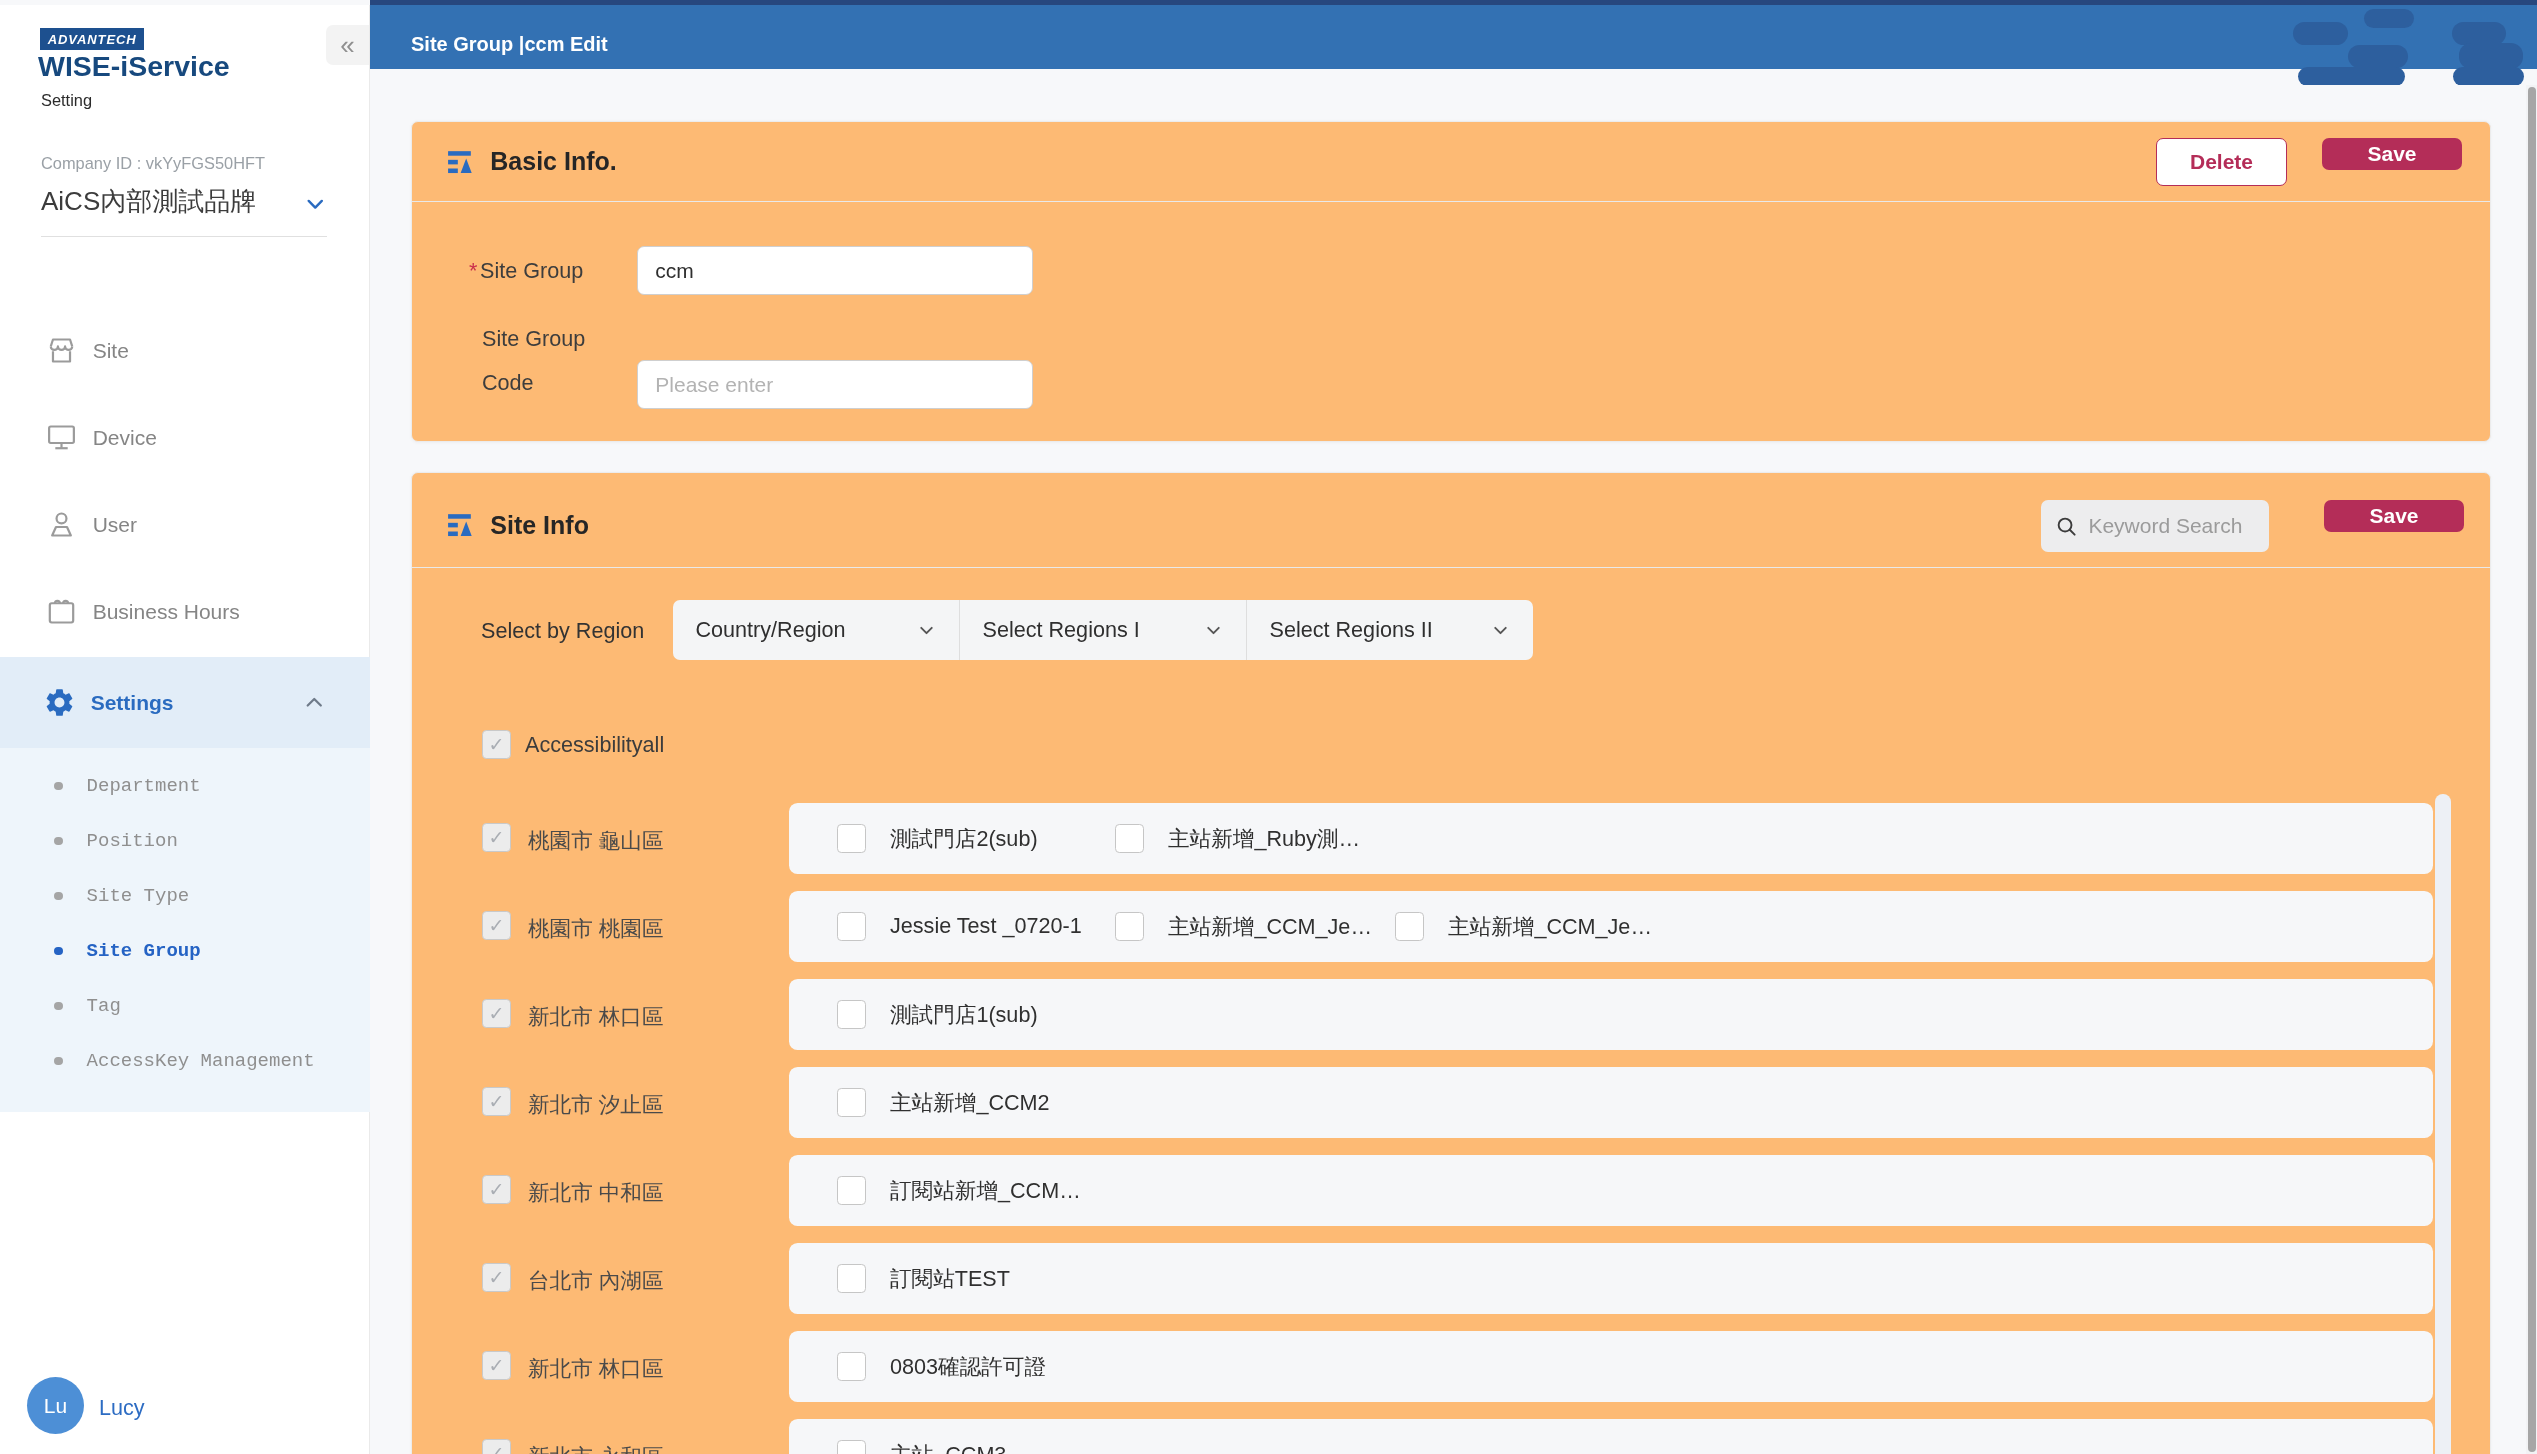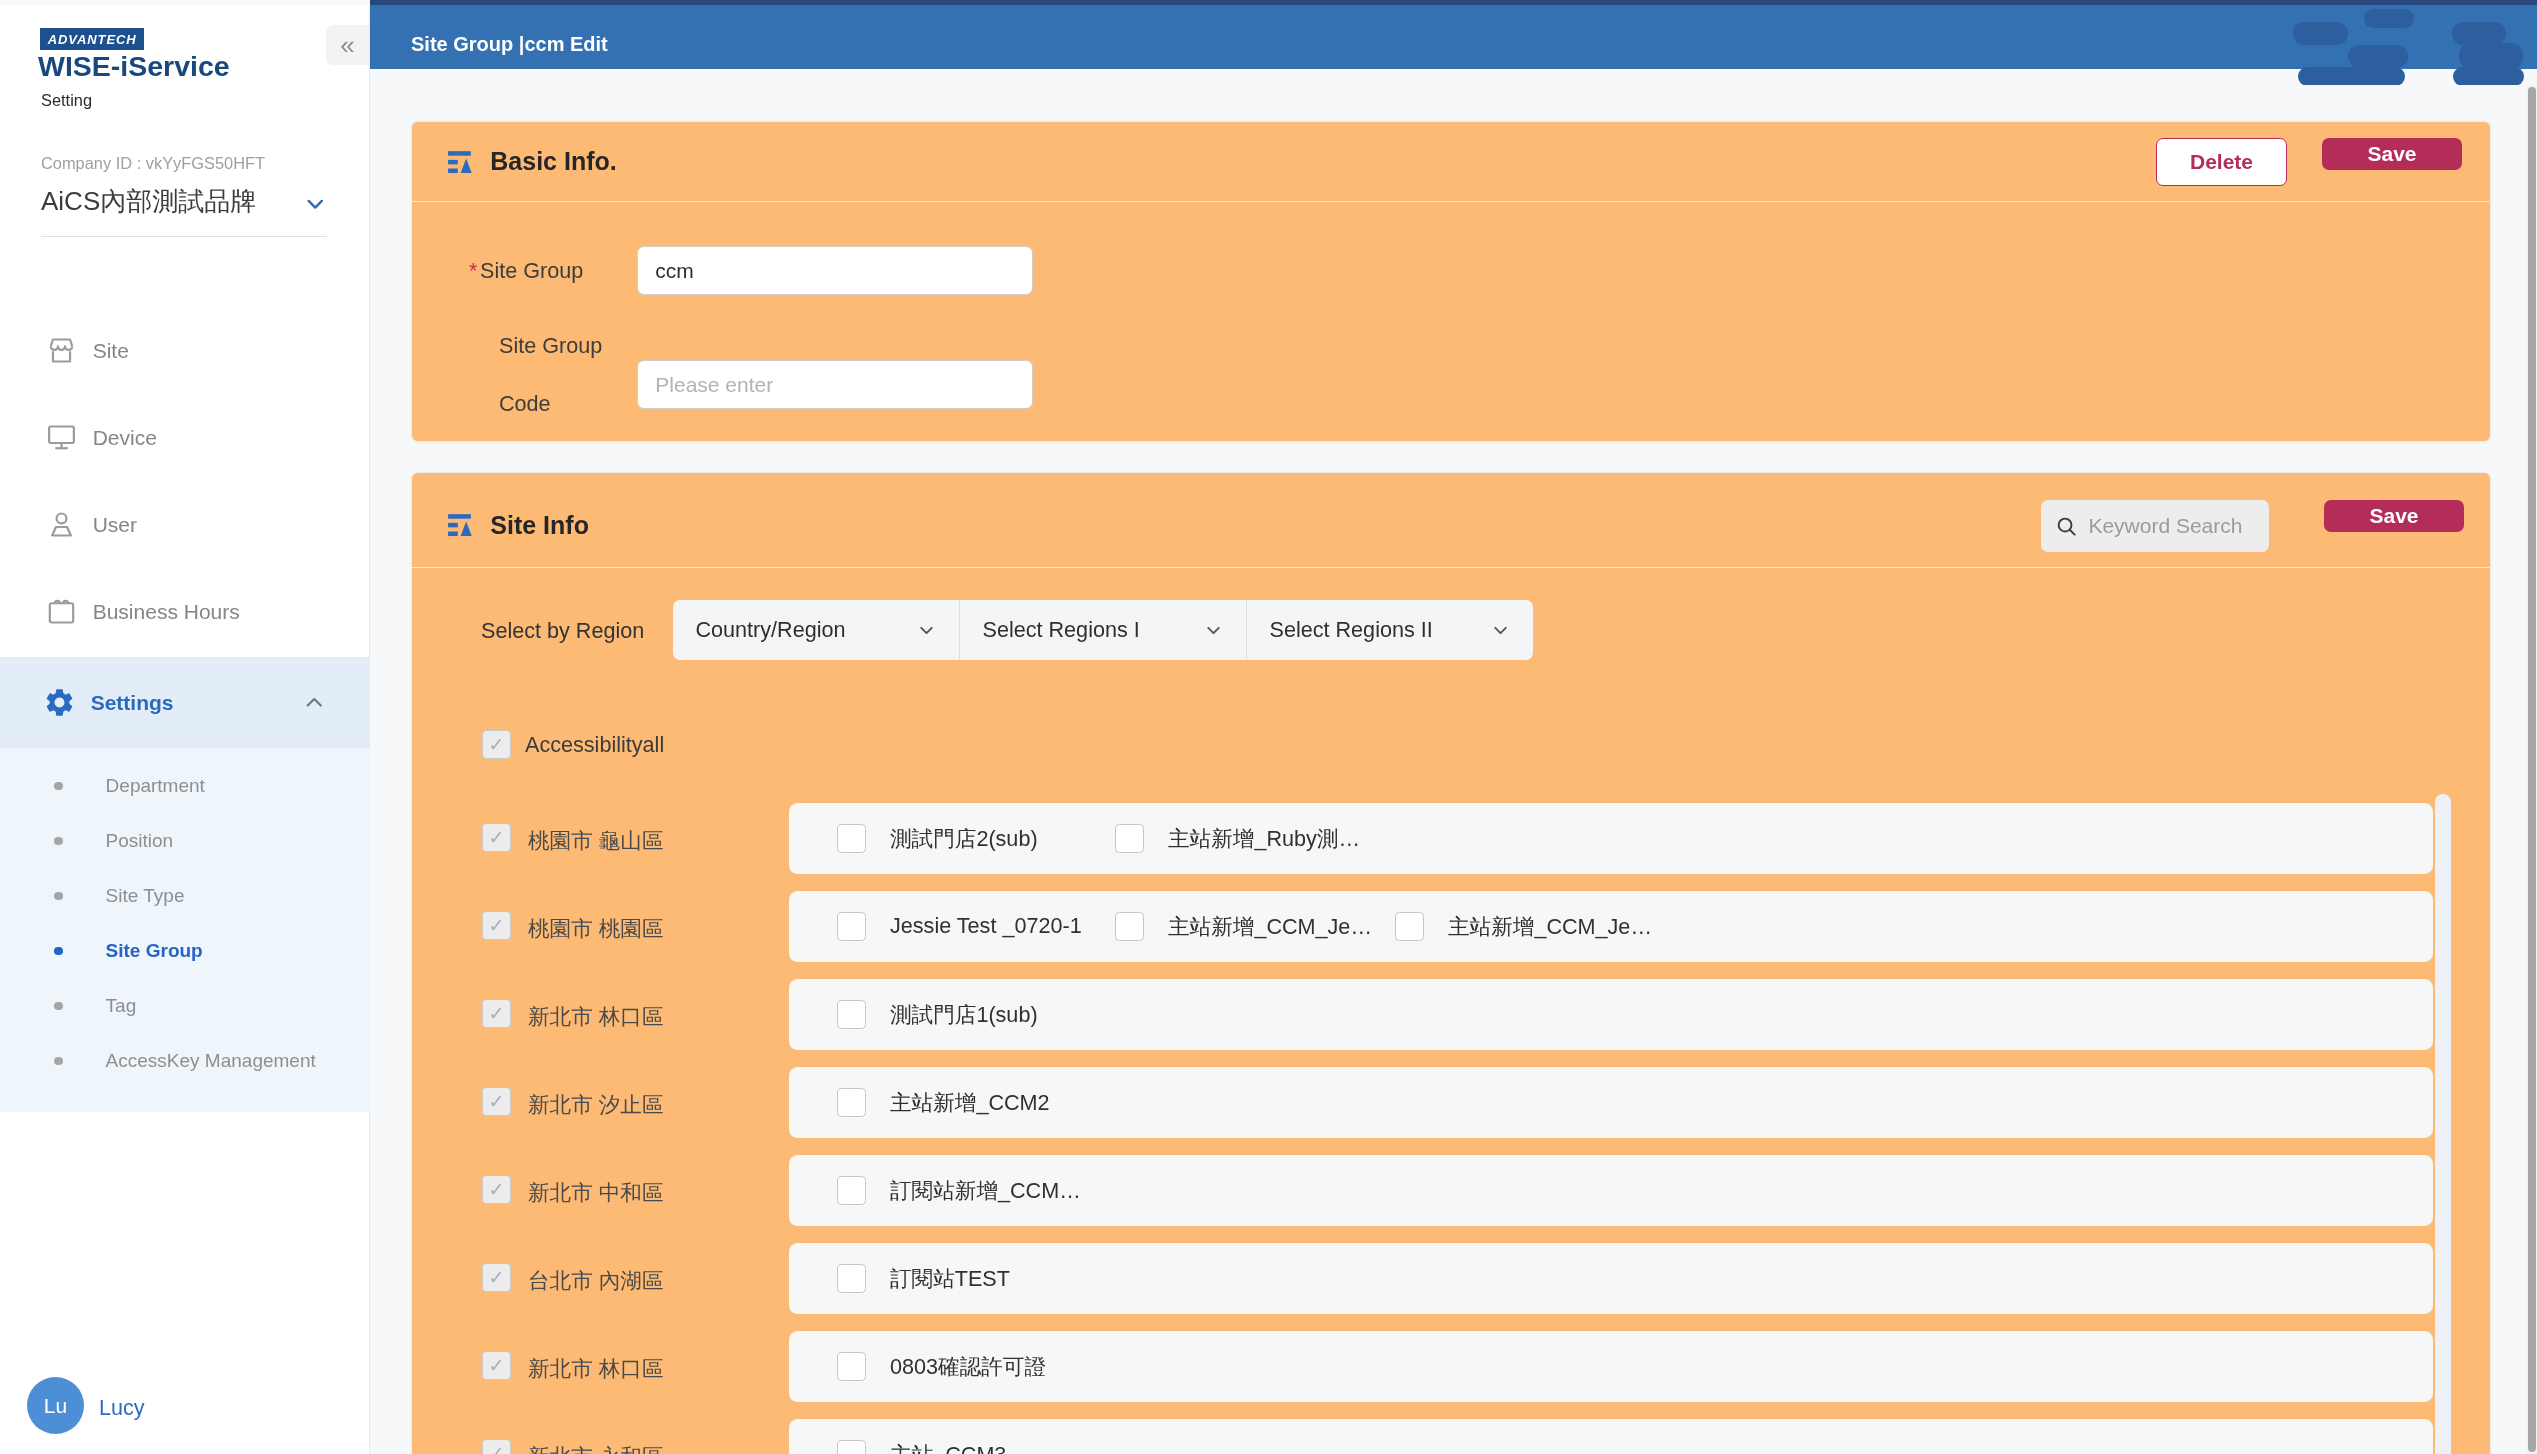--- a/index.html
+++ b/index.html
@@ -35,21 +35,21 @@
 
   .settings-row { position:absolute; left:0; top:652px; width:370px; height:91px; background:#e2edf8;
                   display:flex; align-items:center; padding-left:43px; cursor:pointer; }
   .settings-row .nav-icon { width:33px; height:33px; color:#2a6bc0; }
   .settings-row .nav-label { margin-left:14.7px; font-size:21px; font-weight:bold; color:#2a6bc0; }
   .settings-row .chev { margin-left:auto; margin-right:45px; width:22.5px; height:22.5px; color:#6f7b8a; }
 
   .settings-sub { position:absolute; left:0; top:743px; width:370px; height:364px; background:#eef5fb; padding-top:10.4px; }
   .sub-item { height:55px; display:flex; align-items:center; cursor:pointer; }
   .sub-bullet { width:8.6px; height:8.6px; border-radius:50%; background:#a5a5a5; margin-left:54px; }
-  .sub-label { margin-left:43px; font-size:19px; color:#8f8f8f; }
+  .sub-label { margin-left:24px; font-size:19px; color:#8f8f8f;font-family:Liberation Mono, monospace; }
   .sub-item.active .sub-bullet { background:#2563c4; }
   .sub-item.active .sub-label { color:#2563c4; font-weight:bold; }
 
   .avatar { position:absolute; left:27px; top:1372px; width:57px; height:57px; border-radius:50%;
             background:#4d8fd6; color:#fff; font-size:21px; display:flex; align-items:center;
             justify-content:center; cursor:pointer; }
   .avatar-name { position:absolute; left:99px; top:1390px; font-size:21.6px; color:#2d6cc3; cursor:pointer; }
 
   
   .topbar { position:absolute; left:370px; right:0; top:5.2px; height:64px; background:#3371b3; }
@@ -247,21 +247,21 @@
     <div class="basic-actions">
       <button class="btn btn-outline">Delete</button>
       <button class="btn btn-solid">Save</button>
     </div>
     <div class="h-divider" style="top:79px"></div>
 
     <div class="f-label" style="left:57px;top:124px;height:49px;line-height:49px">
       <span class="req">*</span><span>Site Group</span>
     </div>
     <input class="f-input" style="top: 124px;" value="ccm">
-    <div class="f-label" style="left:87px;top:195px;width:138px;line-height:58px">Site Group Code</div>
+    <div class="f-label" style="left:70px;top:195px;width:138px;line-height:44px">Site Group Code</div>
     <input class="f-input" style="top: 238px;" placeholder="Please enter">
   </div>
 
   <div class="card card-site">
     <div class="card-header">
       <span class="section-icon">
         <svg viewBox="0 0 24 24" width="26" height="26" fill="currentColor">
           <rect x="1" y="2" width="21" height="4.2"></rect>
             <rect x="1" y="10" width="9" height="4.2"></rect>
           <rect x="1" y="18" width="9" height="4.2"></rect>

